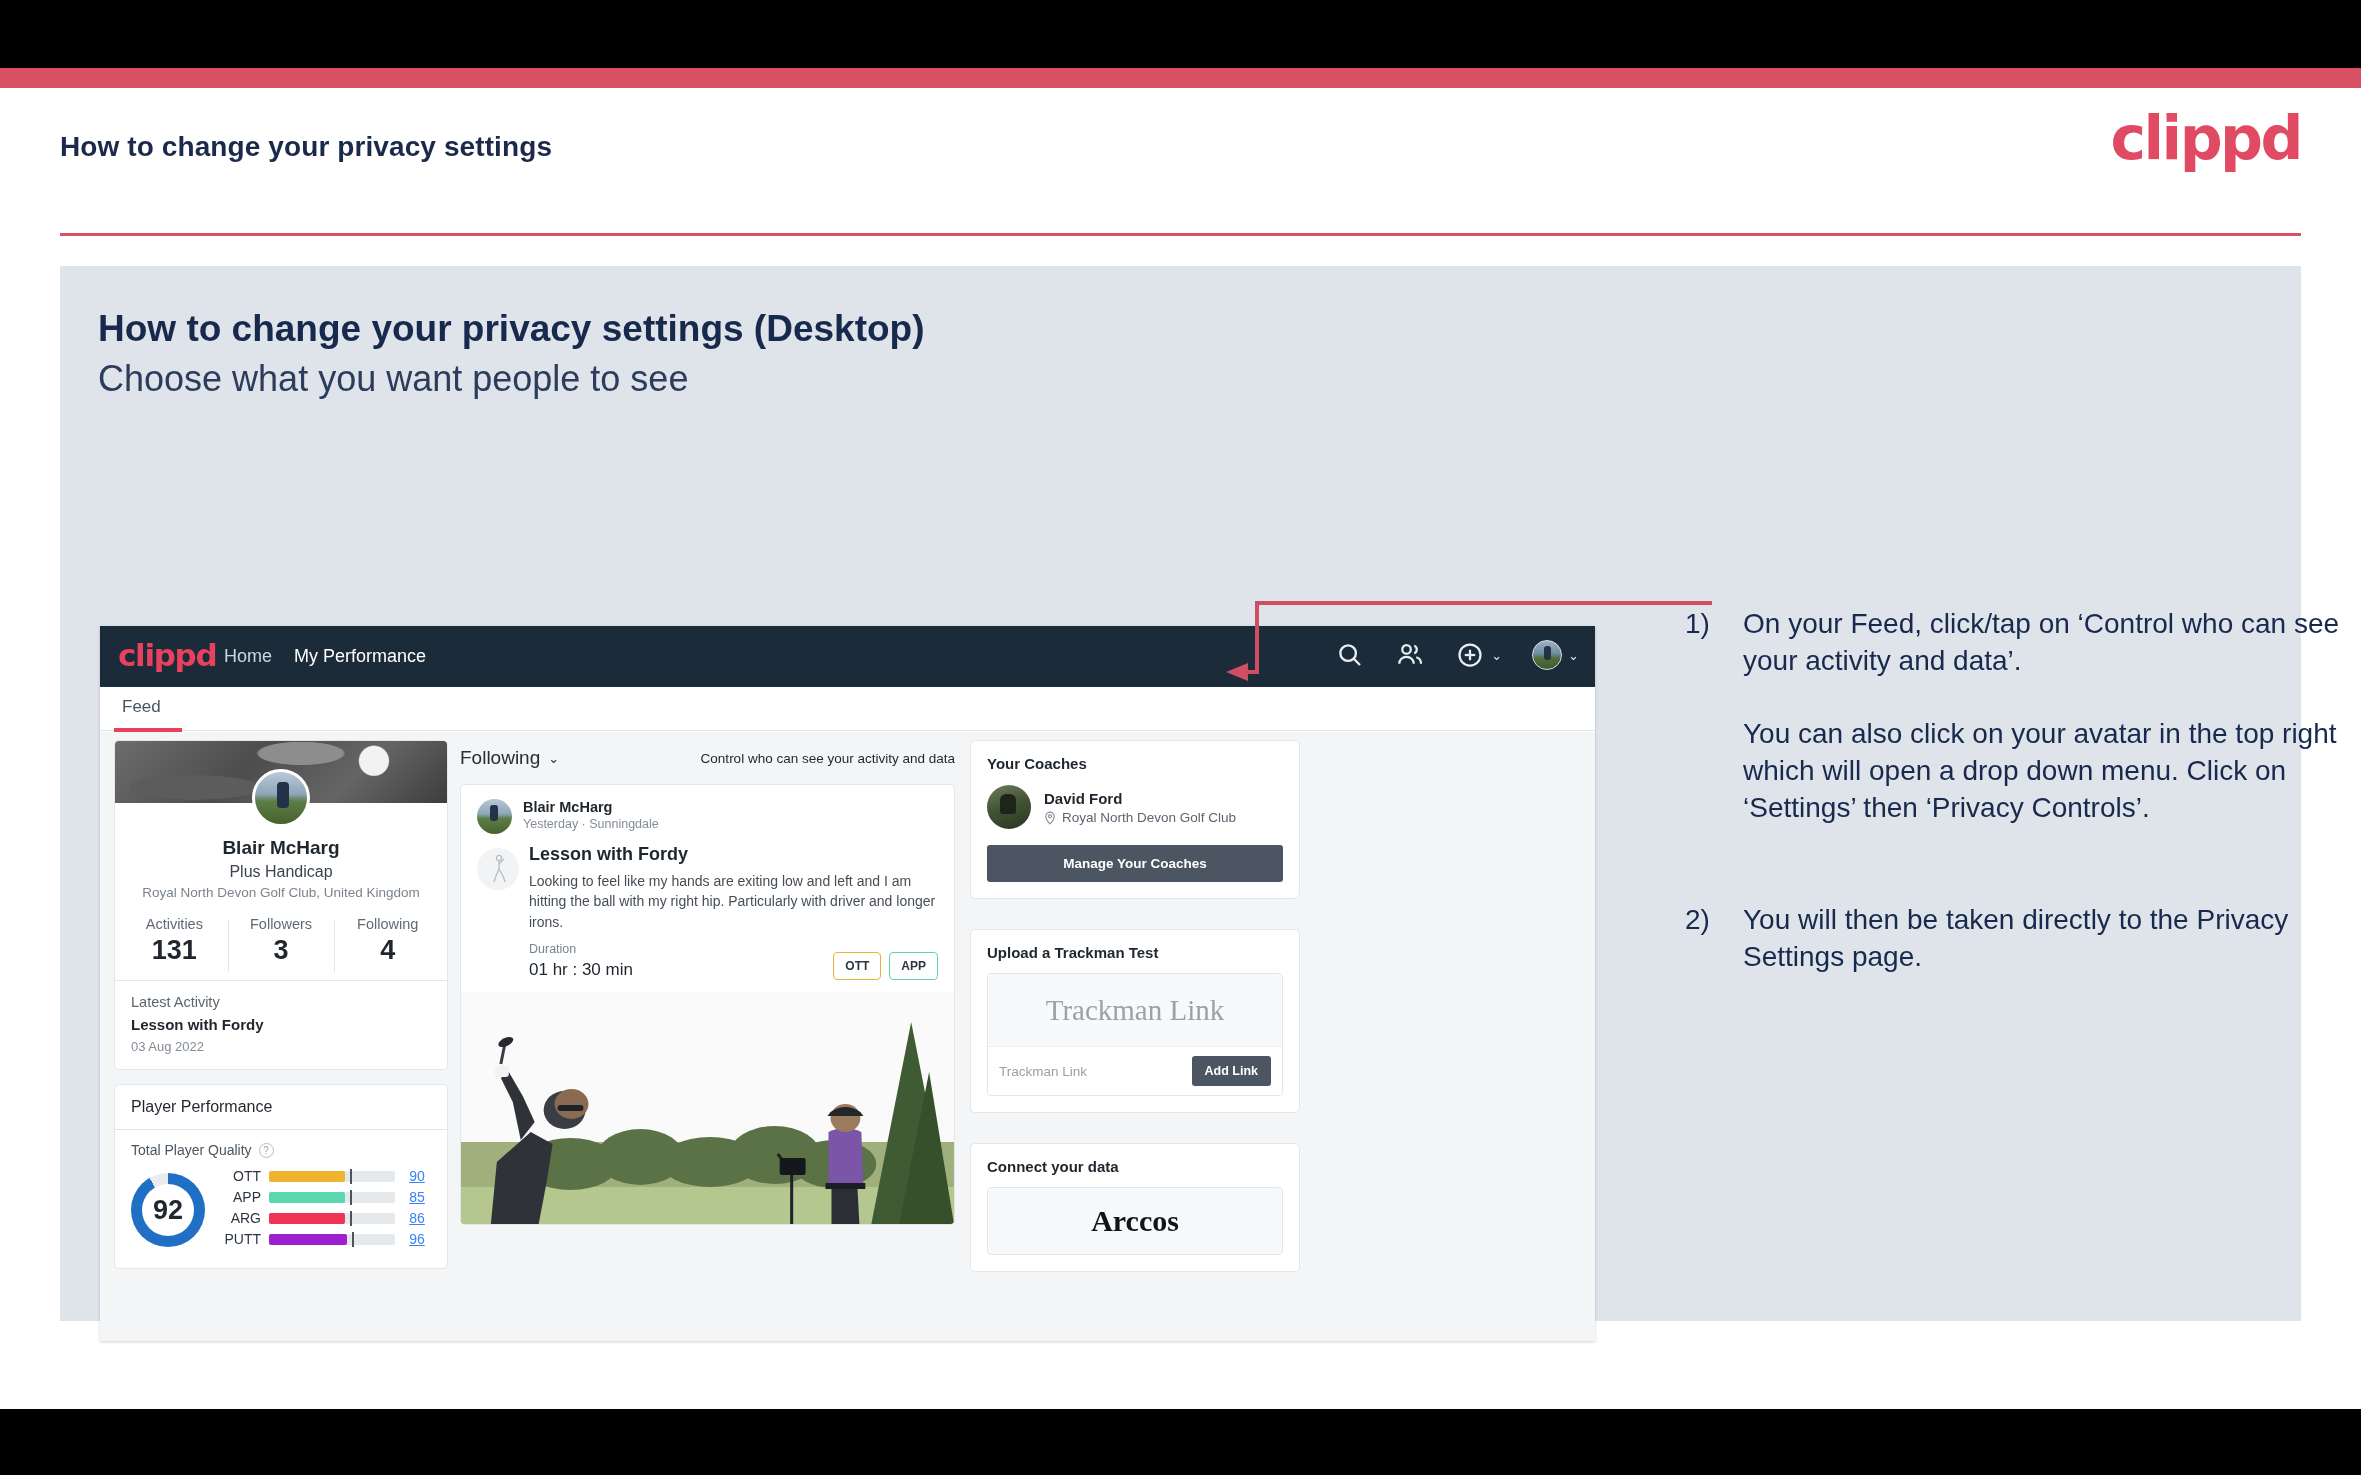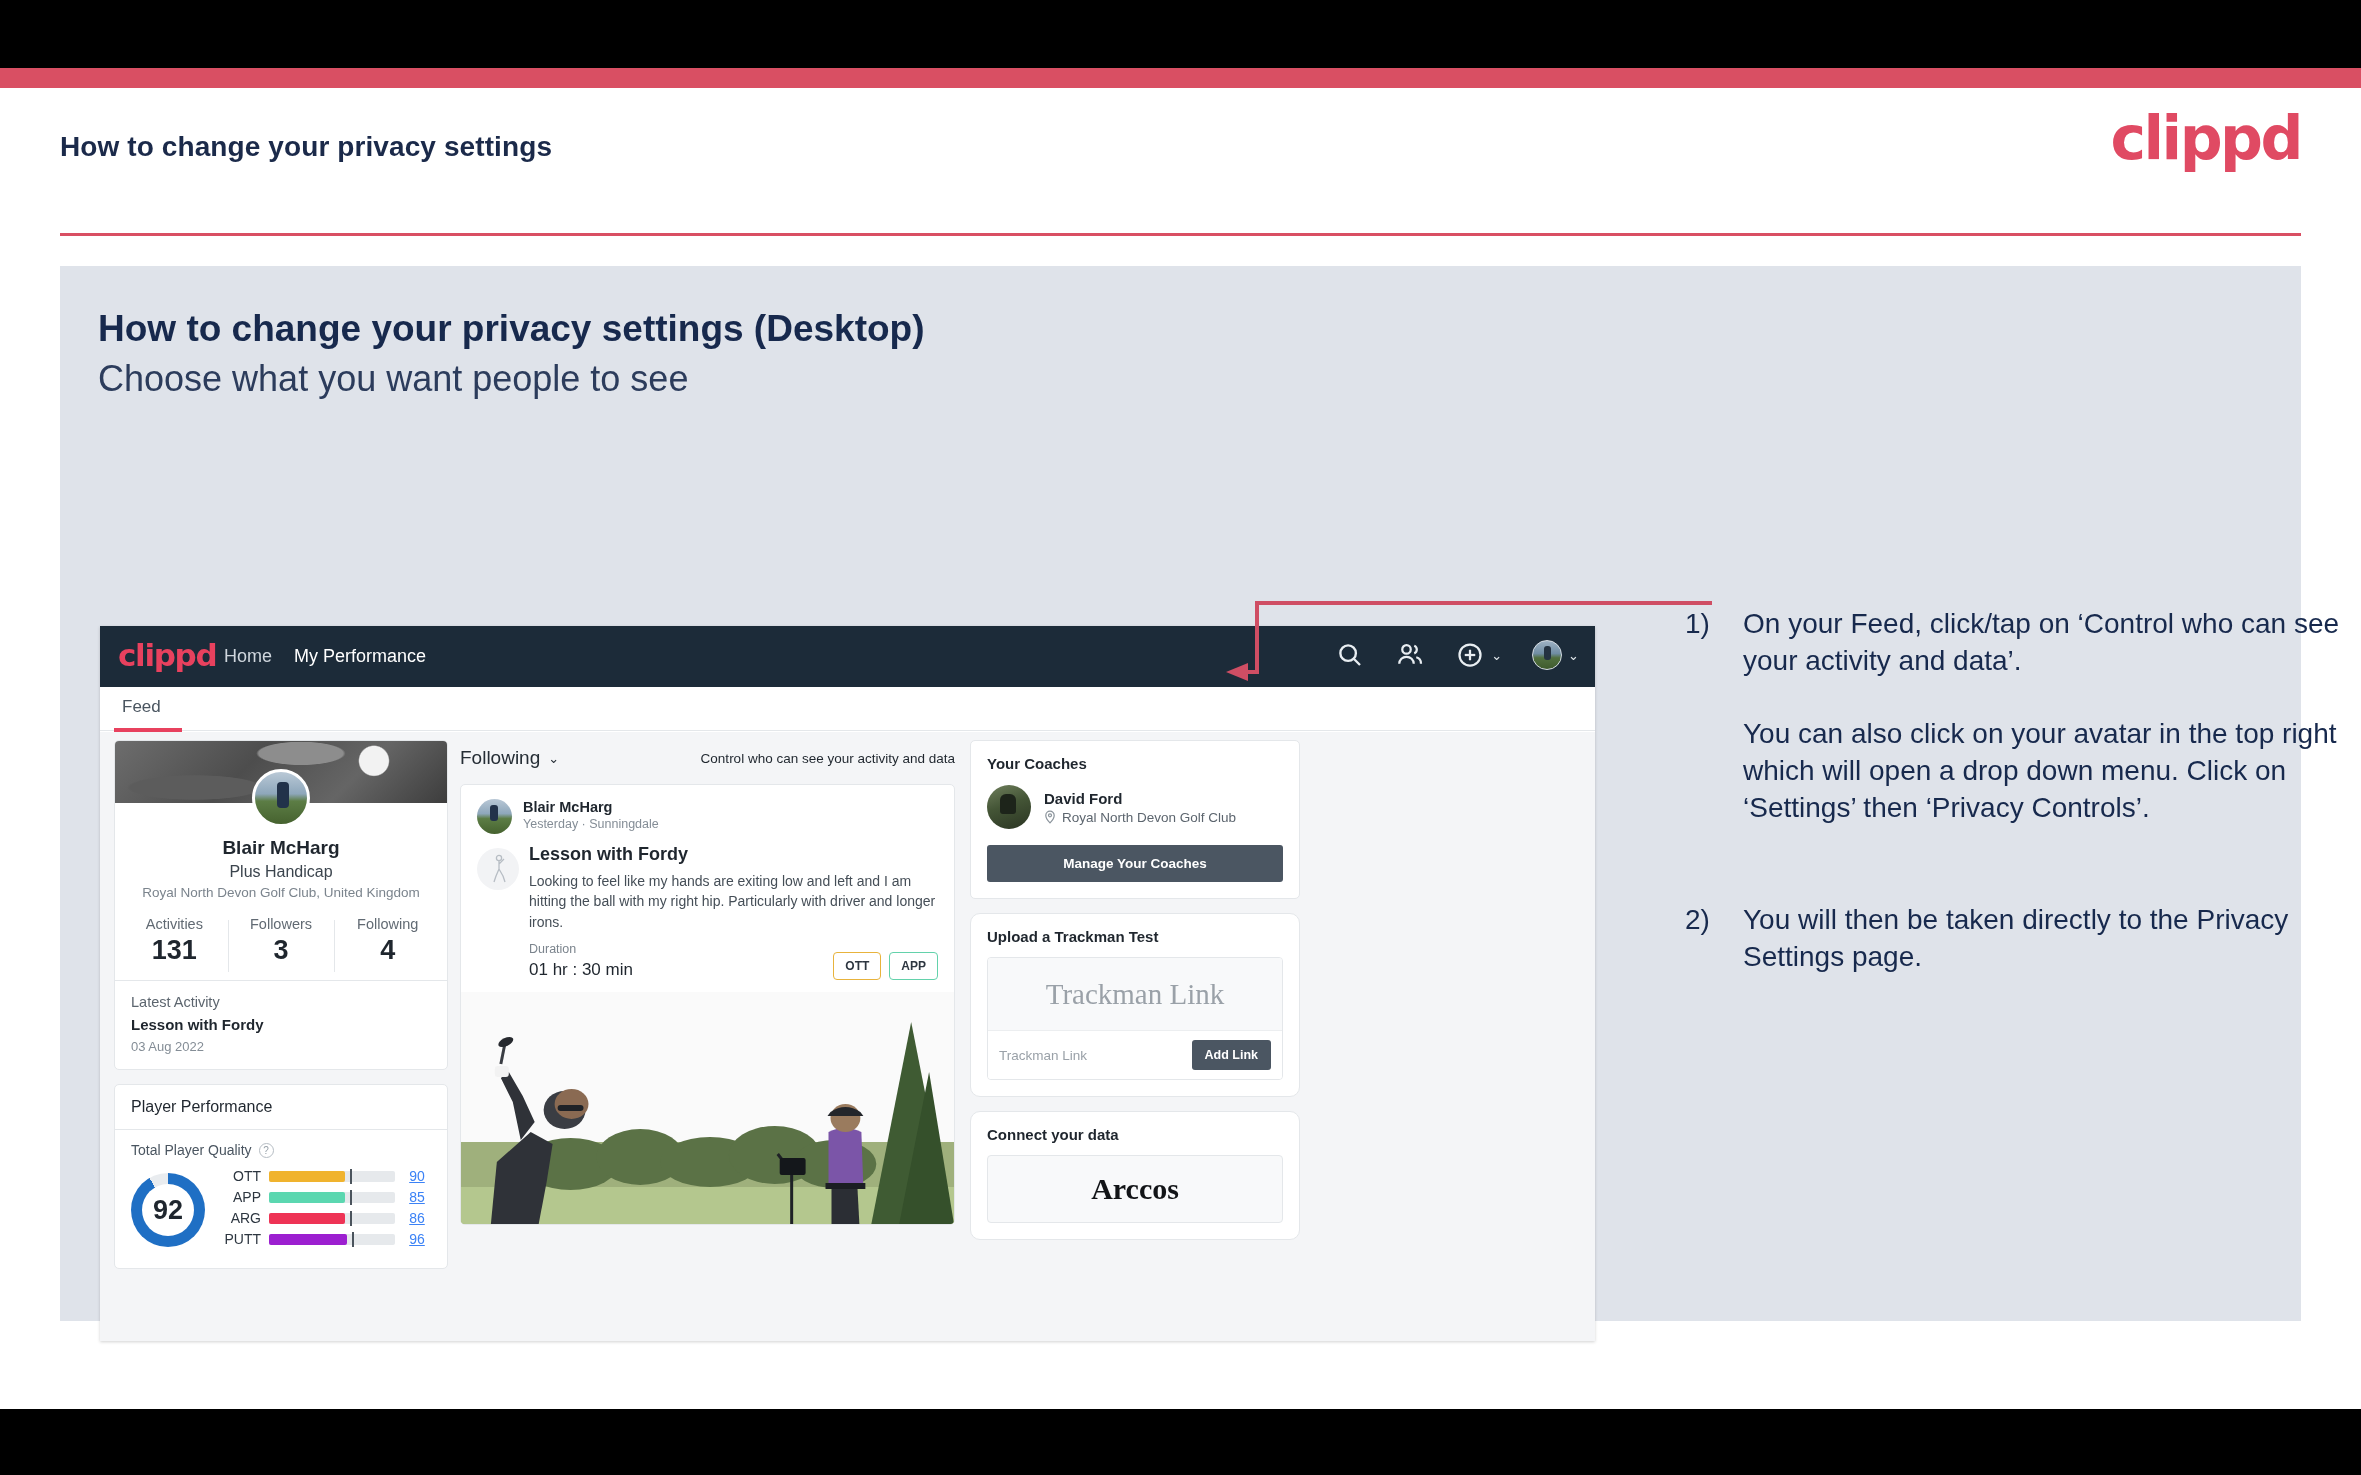--- a/index.html
+++ b/index.html
@@ -203,32 +203,32 @@
   .chip-ott { border:1px solid #e8b33c; color:#2d3640; }
   .chip-app { border:1px solid #63d2ab; color:#2d3640; }
   .post-photo {
     height:232px; width:100%; position:relative; overflow:hidden;
     background:linear-gradient(180deg,#fbfbfb 0%,#f7f7f7 62%,#e8eee0 63%,#cfdcbe 100%);
   }
 
   
   .col-right { position:absolute; left:870px; top:8px; width:330px; }
   .rcard { background:#fff; border:1px solid #e4e7ea; border-radius:5px; padding:14px 16px 16px; }
-  .rcard + .rcard { margin-top:14px;border-radius:10px; }
+  .rcard + .rcard { margin-top:30px; }
   .rcard-title { font-size:15px; font-weight:700; color:#1f262e; }
   .coach-row { display:flex; gap:13px; align-items:center; margin-top:13px; }
   .coach-av {
     width:44px; height:44px; border-radius:50%; flex:none;
     background:linear-gradient(160deg,#6f7f5d 0%,#445536 45%,#2a3422 100%);
     position:relative; overflow:hidden;
   }
   .coach-av::after{ content:""; position:absolute; left:13px; top:9px; width:16px; height:20px;
     background:#1d241a; border-radius:6px 6px 3px 3px; }
   .coach-name { font-size:15px; font-weight:700; color:#1f262e; }
-  .coach-club { font-size:13.5px; color:#5c656e; display:flex; align-items:flex-start; gap:6px; margin-top:3px; }
+  .coach-club { font-size:13.5px; color:#5c656e; display:flex; align-items:flex-end; gap:6px; margin-top:3px; }
   .btn-dark {
     display:block; width:100%; margin-top:16px; padding:11px 0;
     background:#4b5662; color:#fff; font-size:13.5px; font-weight:700;
     text-align:center; border:none; border-radius:3px; cursor:pointer;
     font-family:"Liberation Sans", sans-serif;
   }
   .drop {
     margin-top:12px; border:1px solid #e4e7ea; border-radius:4px; overflow:hidden;
   }
   .drop-zone {

